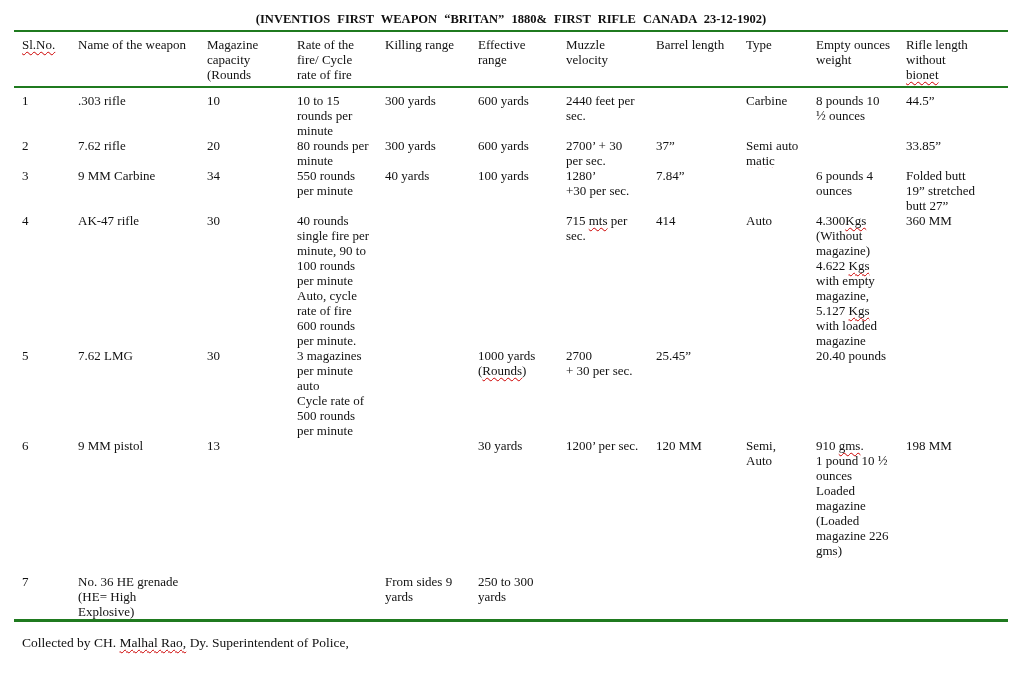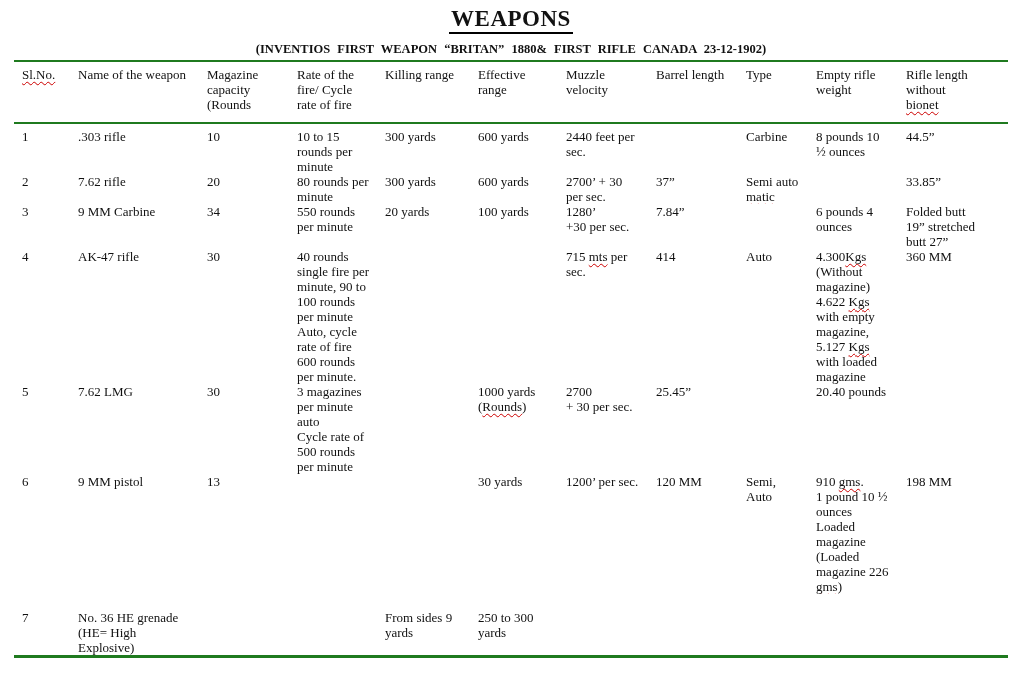--- a/index.html
+++ b/index.html
@@ -44,21 +44,21 @@
   th, td {
     font-weight:normal;
     text-align:left;
     vertical-align:top;
     font-size:13px;
     line-height:15px;
     padding:0 10px 0 0;
     white-space:pre-line;
     overflow:hidden;
   }
-  thead th { padding-top:5px; padding-bottom:10px; }
+  thead th { padding-top:5px; padding-bottom:4px; }
   thead { border-bottom:2px solid #1f7a1f; }
   th:first-child, td:first-child { padding-left:8px; }
   tbody tr:first-child td { padding-top:5px; }
   tbody tr:nth-child(7) td { padding-top:16px; }
   tbody tr td { padding-bottom:0; }
 
   .sq {
     text-decoration:underline;
     text-decoration-style:wavy;
     text-decoration-color:#cc0000;
@@ -71,23 +71,20 @@
     font-size:13.5px;
     margin-top:13px;
     padding-left:8px;
   }
 </style>
 </head>
 <body>
 
 <div class="page">
 
-  <div class="title-wrap">
-    <span class="title">WEAPONS</span>
-  </div>
 
   <div class="subtitle">(INVENTIOS FIRST WEAPON “BRITAN” 1880&amp; FIRST RIFLE CANADA 23-12-1902)</div>
 
   <table class="weapons">
     <colgroup>
       <col class="c0">
         <col class="c1">
         <col class="c2">
         <col class="c3">
         <col class="c4">
@@ -108,21 +105,21 @@
           <th>Rate of the
 fire/ Cycle
 rate of fire</th>
           <th>Killing range</th>
           <th>Effective
 range</th>
           <th>Muzzle
 velocity</th>
           <th>Barrel length</th>
           <th>Type</th>
-          <th>Empty rifle
+          <th>Empty ounces
 weight</th>
           <th>Rifle length
 without
 <span class="sq">bionet</span></th>
         </tr>
     </thead>
     <tbody id="table-body">
         <tr>
           <td>1</td>
           <td>.303 rifle</td>
@@ -155,21 +152,21 @@
 <span class="sq">matic</span></td>
           <td></td>
           <td>33.85”</td>
         </tr>
         <tr>
           <td>3</td>
           <td>9 MM Carbine</td>
           <td>34</td>
           <td>550 rounds
 per minute</td>
-          <td>20 yards</td>
+          <td>40 yards</td>
           <td>100 yards</td>
           <td>1280’
 +30 per sec.</td>
           <td>7.84”</td>
           <td></td>
           <td>6 pounds 4
 ounces</td>
           <td>Folded butt
 19” stretched
 butt 27”</td>
@@ -258,14 +255,15 @@
 yards</td>
           <td></td>
           <td></td>
           <td></td>
           <td></td>
           <td></td>
         </tr>
       </tbody>
   </table>
 
+  <div class="footer" id="footer-note">Collected by CH. <span class="sq">Malhal Rao,</span> Dy. Superintendent of Police,</div>
 
 </div>
 
 </body></html>

